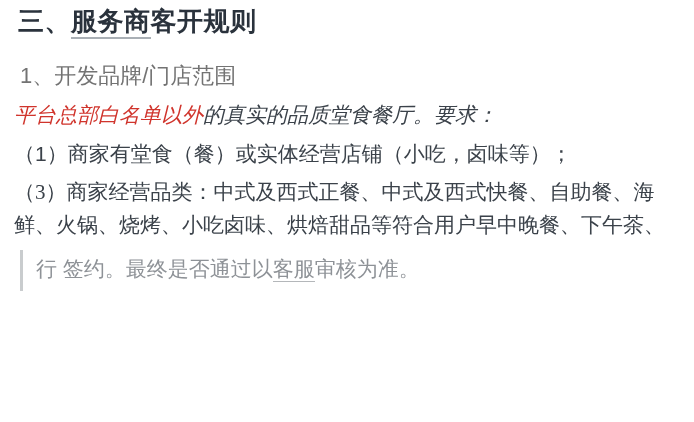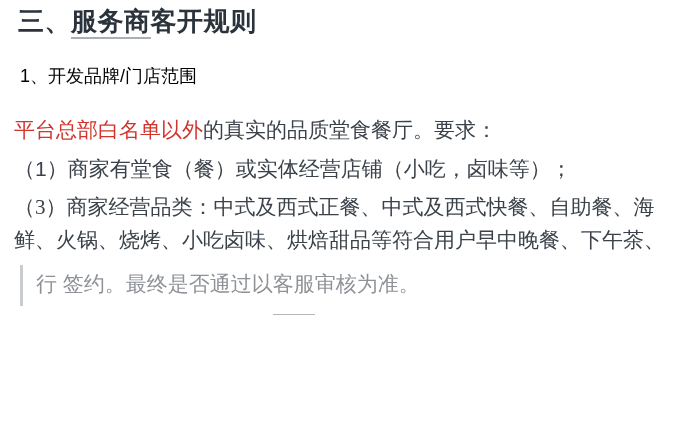--- a/index.html
+++ b/index.html
@@ -20,52 +20,52 @@
     font-weight:700;
     color:var(--title_dark,#2a323c);
     letter-spacing:0.5px;
   }
   .u-title {
     border-bottom:2px solid #a9afb5;
     padding-bottom:1px;
   }
   h2.section-heading {
     margin:27px 0 0 6px;
-    font-size:18px;
+    font-size:22px;
     line-height:26px;
     font-weight:400;
-    color:#000000;
+    color:#737373;
   }
   p.body {
     margin:6px 0 0 0;
     font-size:21px;
     line-height:33px;
     color:var(--body_dark,#3b424a);
   }
-  p.intro { margin-top:24px; }
+  p.intro { margin-top:9px;font-style:italic; }
   .red { color:var(--highlight_red,#d0342c); }
   .blk { display:block;font-family:Liberation Serif, serif; }
   .caret {
     display:inline-block;
     width:2px; height:24px;
     background:#717880;
     vertical-align:-4px;
     margin:0 1px 0 2px;
   }
   .note {
     margin:8px 0 0 6px;
     border-left:3px solid var(--note_border,#c9ccce);
     padding:2px 0 6px 13px;
     font-size:21px;
     line-height:33px;
     color:var(--note_gray,#8e9297);
   }
   .u-note {
     border-bottom:1.5px solid #b4b7ba;
-    padding-bottom:19px;
+    padding-bottom:1px;
   }
 </style>
 </head>
 <body>
 
 <div class="page">
   <div>
 
     <h1 class="doc-title"><span>三、</span><span class="u-title">服务商</span><span>客开规则</span></h1>
 

